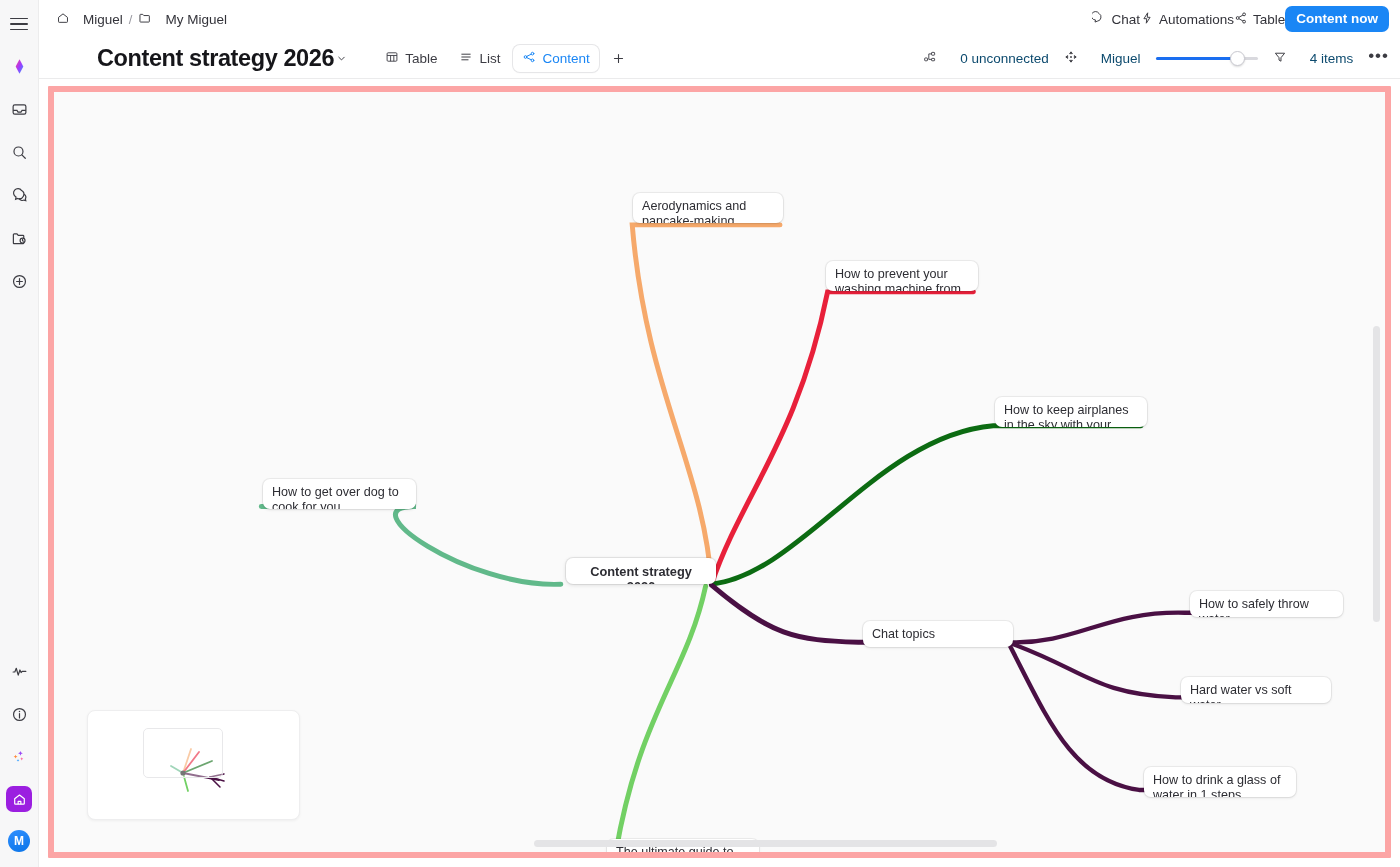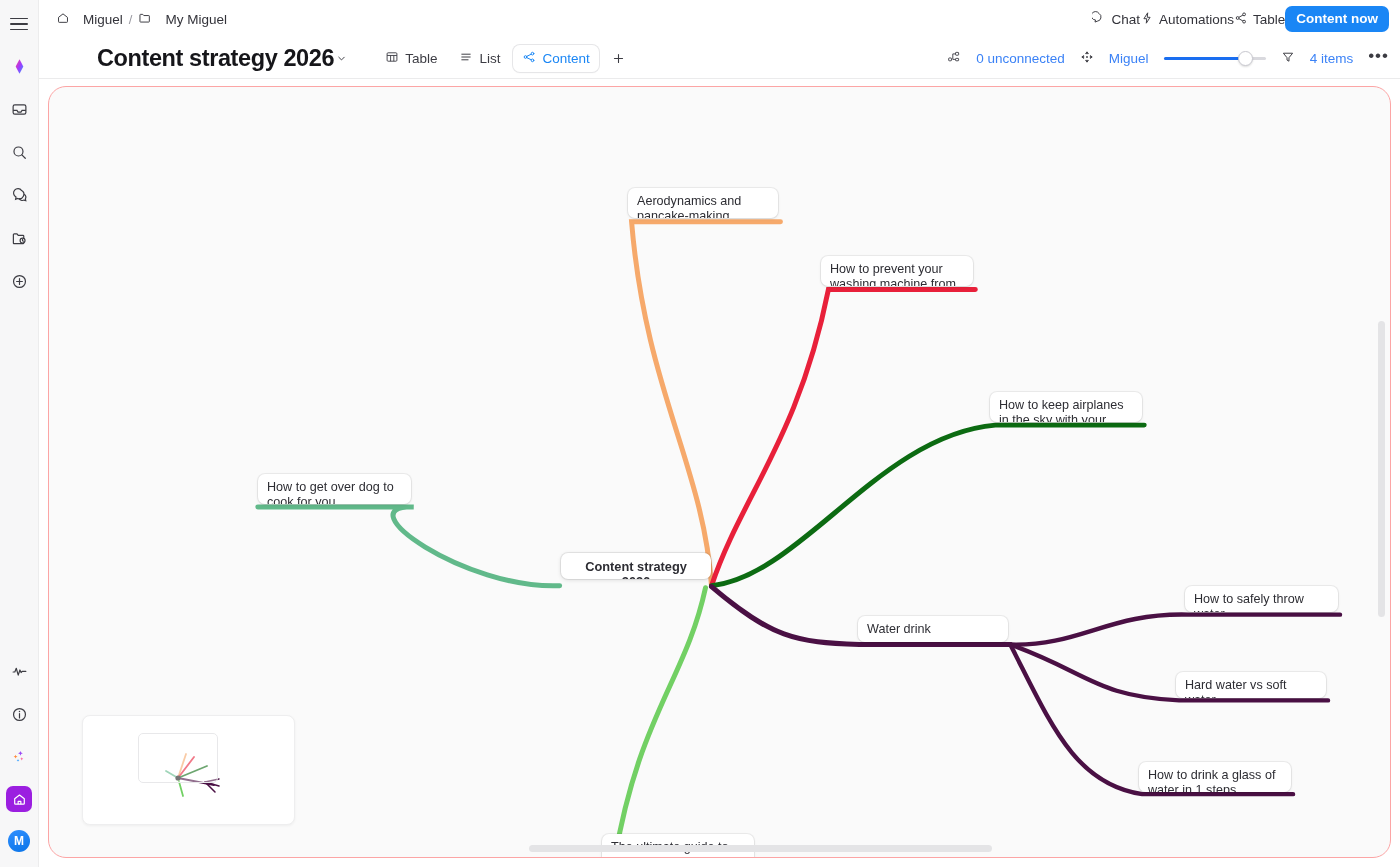--- a/index.html
+++ b/index.html
@@ -90,39 +90,39 @@
     font-size: 13.5px; color: #3c3c43;
     padding: 5px 9px; border-radius: 7px; cursor: pointer;
     white-space: nowrap;
   }
   .tab.active {
     color: #1a86f5; background: #fff;
     box-shadow: 0 0 0 1px #e6e6e8, 0 1px 2px rgba(0,0,0,.05);
   }
   .tab-plus { color: #3c3c43; padding: 5px 8px; border-radius: 7px; cursor: pointer; display:flex; }
   .header-right { margin-left: auto; display: flex; align-items: center; gap: 15px; }
-  .hr-item { display: flex; align-items: center; gap: 15px; font-size: 13.5px; color: #3b82f6; cursor: pointer; white-space: nowrap; }
+  .hr-item { display: flex; align-items: center; gap: 23px; font-size: 13.5px; color: #0c4a6e; cursor: pointer; white-space: nowrap; }
   .dots { font-size: 17px; color: #3c3c43; cursor: pointer; letter-spacing: 1px; line-height: 1; padding-bottom: 5px;}
 
   
   .zoomslider { position: relative; width: 102px; height: 16px; display: flex; align-items: center; cursor: pointer; }
   .zs-track { position: absolute; left: 0; right: 0; height: 3px; background: #d9d9de; border-radius: 2px; }
   .zs-fill { position: absolute; left: 0; height: 3px; background: #1a6ef0; border-radius: 2px; }
   .zs-thumb {
     position: absolute; width: 15px; height: 15px; border-radius: 50%;
     background: #fff; border: 1.3px solid #c9c9d0;
     box-shadow: 0 1px 2px rgba(0,0,0,.14);
   }
 
   
   .canvas-wrap { flex: 1 1 auto; padding: 7px 9px 9px 9px; min-height: 0; }
   .canvas {
     position: relative; width: 100%; height: 100%;
     background: #fafafa;
-    border: 1px solid #fca5a5; border-radius: 18px;
+    border: 6px solid #fca5a5; border-radius: 1px;
     overflow: hidden;
   }
   .canvas svg.edges { position: absolute; inset: 0; width: 100%; height: 100%; }
 
   .node {
     position: absolute;
     background: #fff;
     border-radius: 7px;
     box-shadow: 0 0 0 1px rgba(0,0,0,.055), 0 1px 3px rgba(0,0,0,.10);
     font-size: 12.6px; color: #2d2d33;
@@ -417,21 +417,21 @@
             <path d="M 962 559 C 1040 587 1047 611 1131 615 L 1280 615" stroke="#4a1044" stroke-width="4.4" fill="none" stroke-linecap="round"></path>
             <path d="M 962 559 C 1002 637 1026 699 1094 709 L 1245 709" stroke="#4a1044" stroke-width="4.4" fill="none" stroke-linecap="round"></path>
           </svg>
 
         <div id="nodes-layer">
             <div class="node" style="left: 579px; top: 101px; width: 150px; height: 30px;"><span>Aerodynamics and pancake-making</span></div>
             <div class="node" style="left: 772px; top: 169px; width: 152px; height: 30px;"><span>How to prevent your washing machine from taking over the</span></div>
             <div class="node" style="left: 941px; top: 305px; width: 152px; height: 30px;"><span>How to keep airplanes in the sky with your eyes</span></div>
             <div class="node" style="left: 209px; top: 387px; width: 153px; height: 30px;"><span>How to get over dog to cook for you</span></div>
             <div class="node" style="left: 553px; top: 747px; width: 152px; height: 30px;"><span>The ultimate guide to superfood sourdough</span></div>
-            <div class="node" style="left: 809px; top: 529px; width: 150px; height: 26px;"><span>Water drink</span></div>
+            <div class="node" style="left: 809px; top: 529px; width: 150px; height: 26px;"><span>Chat topics</span></div>
             <div class="node" style="left: 1136px; top: 499px; width: 153px; height: 26px;"><span>How to safely throw water</span></div>
             <div class="node" style="left: 1127px; top: 585px; width: 150px; height: 26px;"><span>Hard water vs soft water</span></div>
             <div class="node" style="left: 1090px; top: 675px; width: 152px; height: 30px;"><span>How to drink a glass of water in 1 steps</span></div>
             <div class="node root" style="left: 512px; top: 466px; width: 150px; height: 26px;"><span>Content strategy 2026</span></div>
           </div>
 
         <div class="minimap">
           <svg width="213" height="110" viewBox="0 0 213 110">
             <g stroke-width="1.6" fill="none" stroke-linecap="round">
               <path d="M95 62 L83 55" stroke="#61b98a" stroke-width="1.8"></path>

